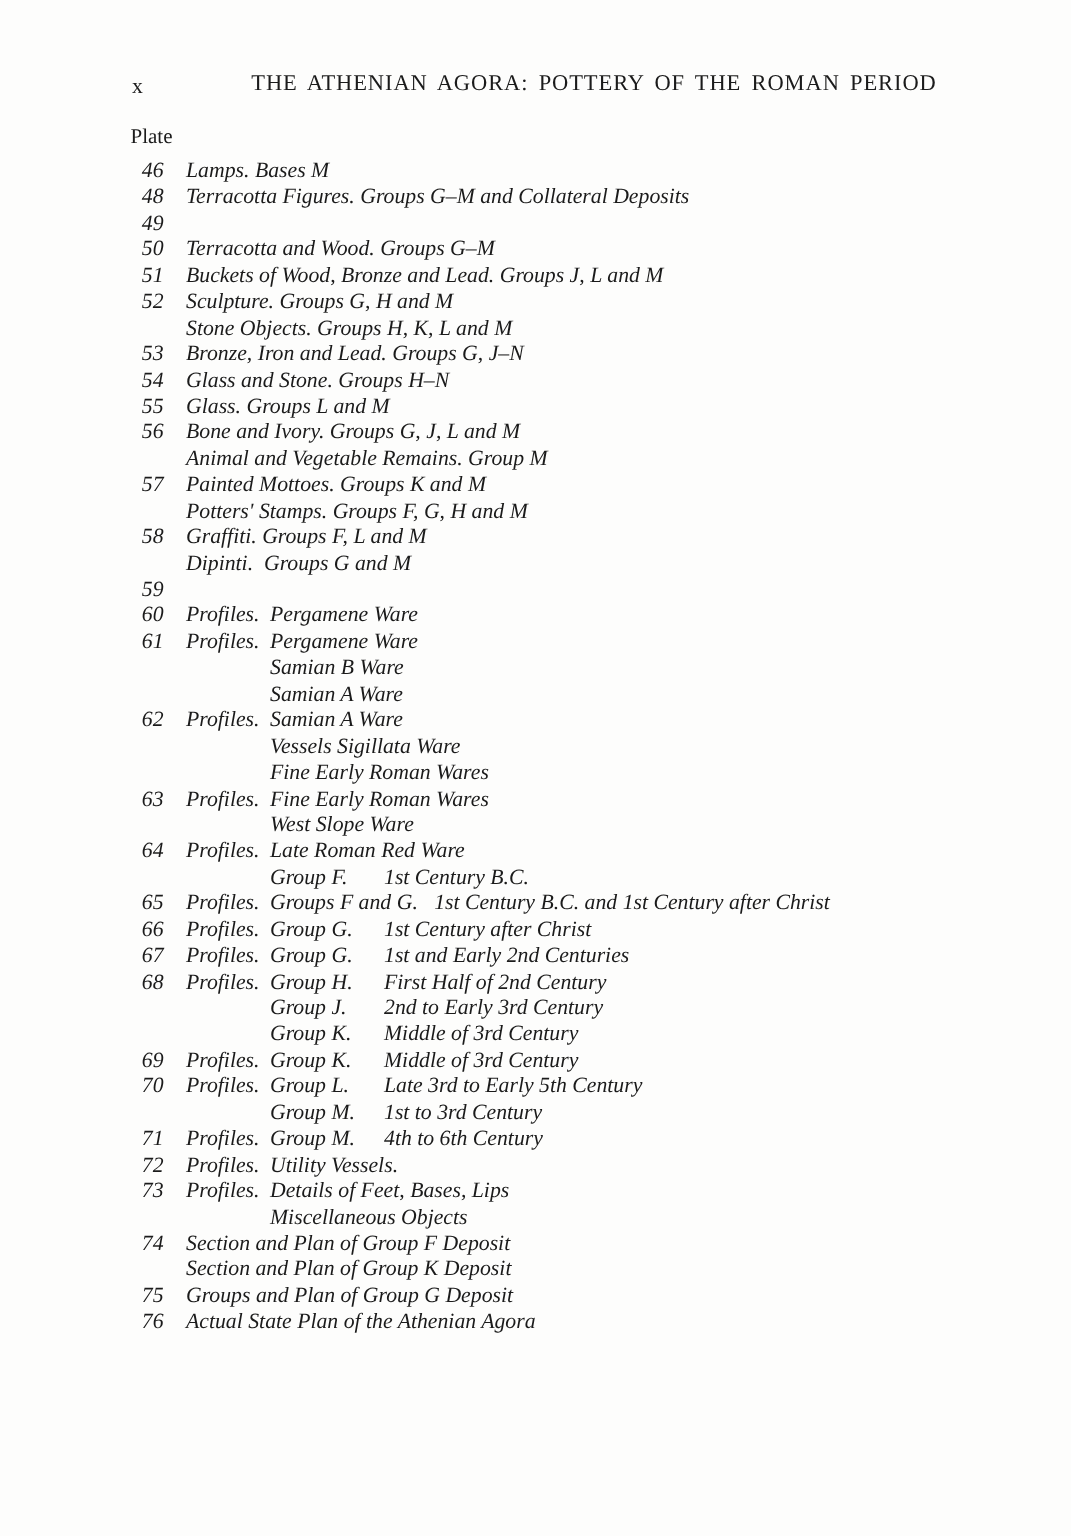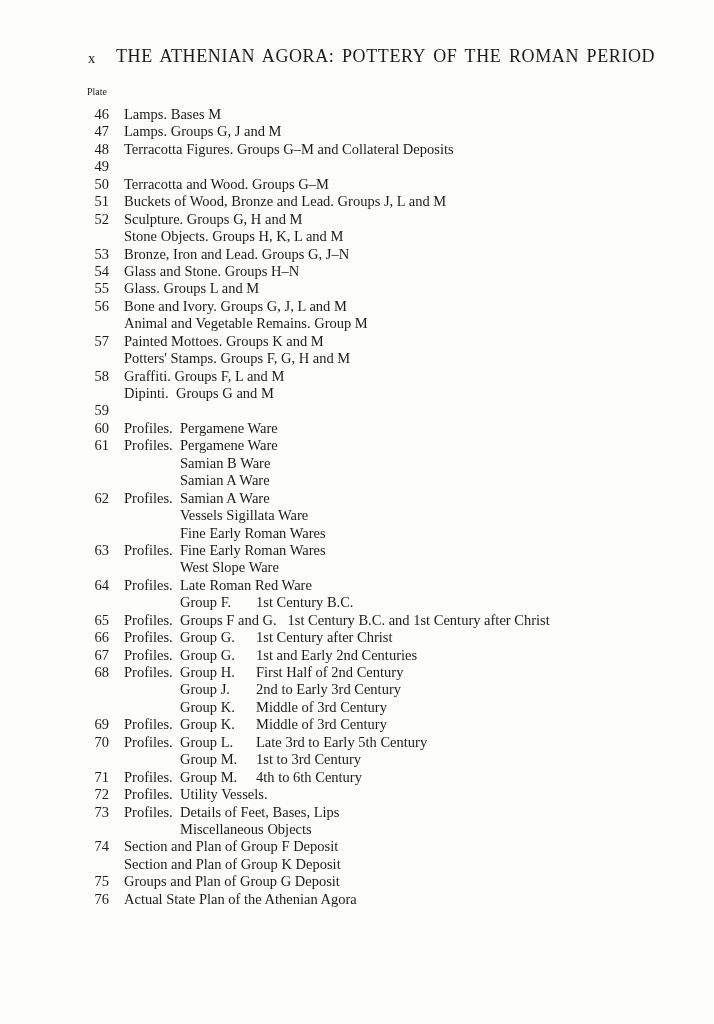--- a/index.html
+++ b/index.html
@@ -22,39 +22,40 @@
     left: 88px;
     top: 49px;
     font-size: 14.5px;
     line-height: 18px;
   }
   .title {
     position: absolute;
     left: 116px;
     top: 47px;
     width: 560px;
-    text-align: left;
-    font-size: 18px;
+    text-align: center;
+    font-size: 15px;
     line-height: 19px;
     letter-spacing: 0.6px;
     word-spacing: 2.5px;
     white-space: nowrap;
   }
   .platelabel {
     position: absolute;
     left: 87px;
     top: 83px;
-    font-size: 10px;
+    font-size: 14px;
     line-height: 18px;
   }
   .list {
     position: absolute;
     left: 0;
     top: 106px;
     width: 610px;
+    font-style: italic;
   }
   .line {
     position: relative;
     height: 17.45px;
     font-size: 14.5px;
   }
   .num {
     position: absolute;
     left: 86px;
     width: 23px;
@@ -75,24 +76,20 @@
 <div class="page">
   <div class="pagenum">x</div>
   <div class="title">THE ATHENIAN AGORA: POTTERY OF THE ROMAN PERIOD</div>
   <div class="platelabel">Plate</div>
   <div class="list" id="plate-list">
       <div class="line">
         <span class="num">46</span>
         <span class="cell c0">Lamps. Bases M</span>
       </div>
       <div class="line">
-        <span class="num">47</span>
-        <span class="cell c0">Lamps. Groups G, J and M</span>
-      </div>
-      <div class="line">
         <span class="num">48</span>
         <span class="cell c0">Terracotta Figures. Groups G–M and Collateral Deposits</span>
       </div>
       <div class="line">
         <span class="num">49</span>
       </div>
       <div class="line">
         <span class="num">50</span>
         <span class="cell c0">Terracotta and Wood. Groups G–M</span>
       </div>

